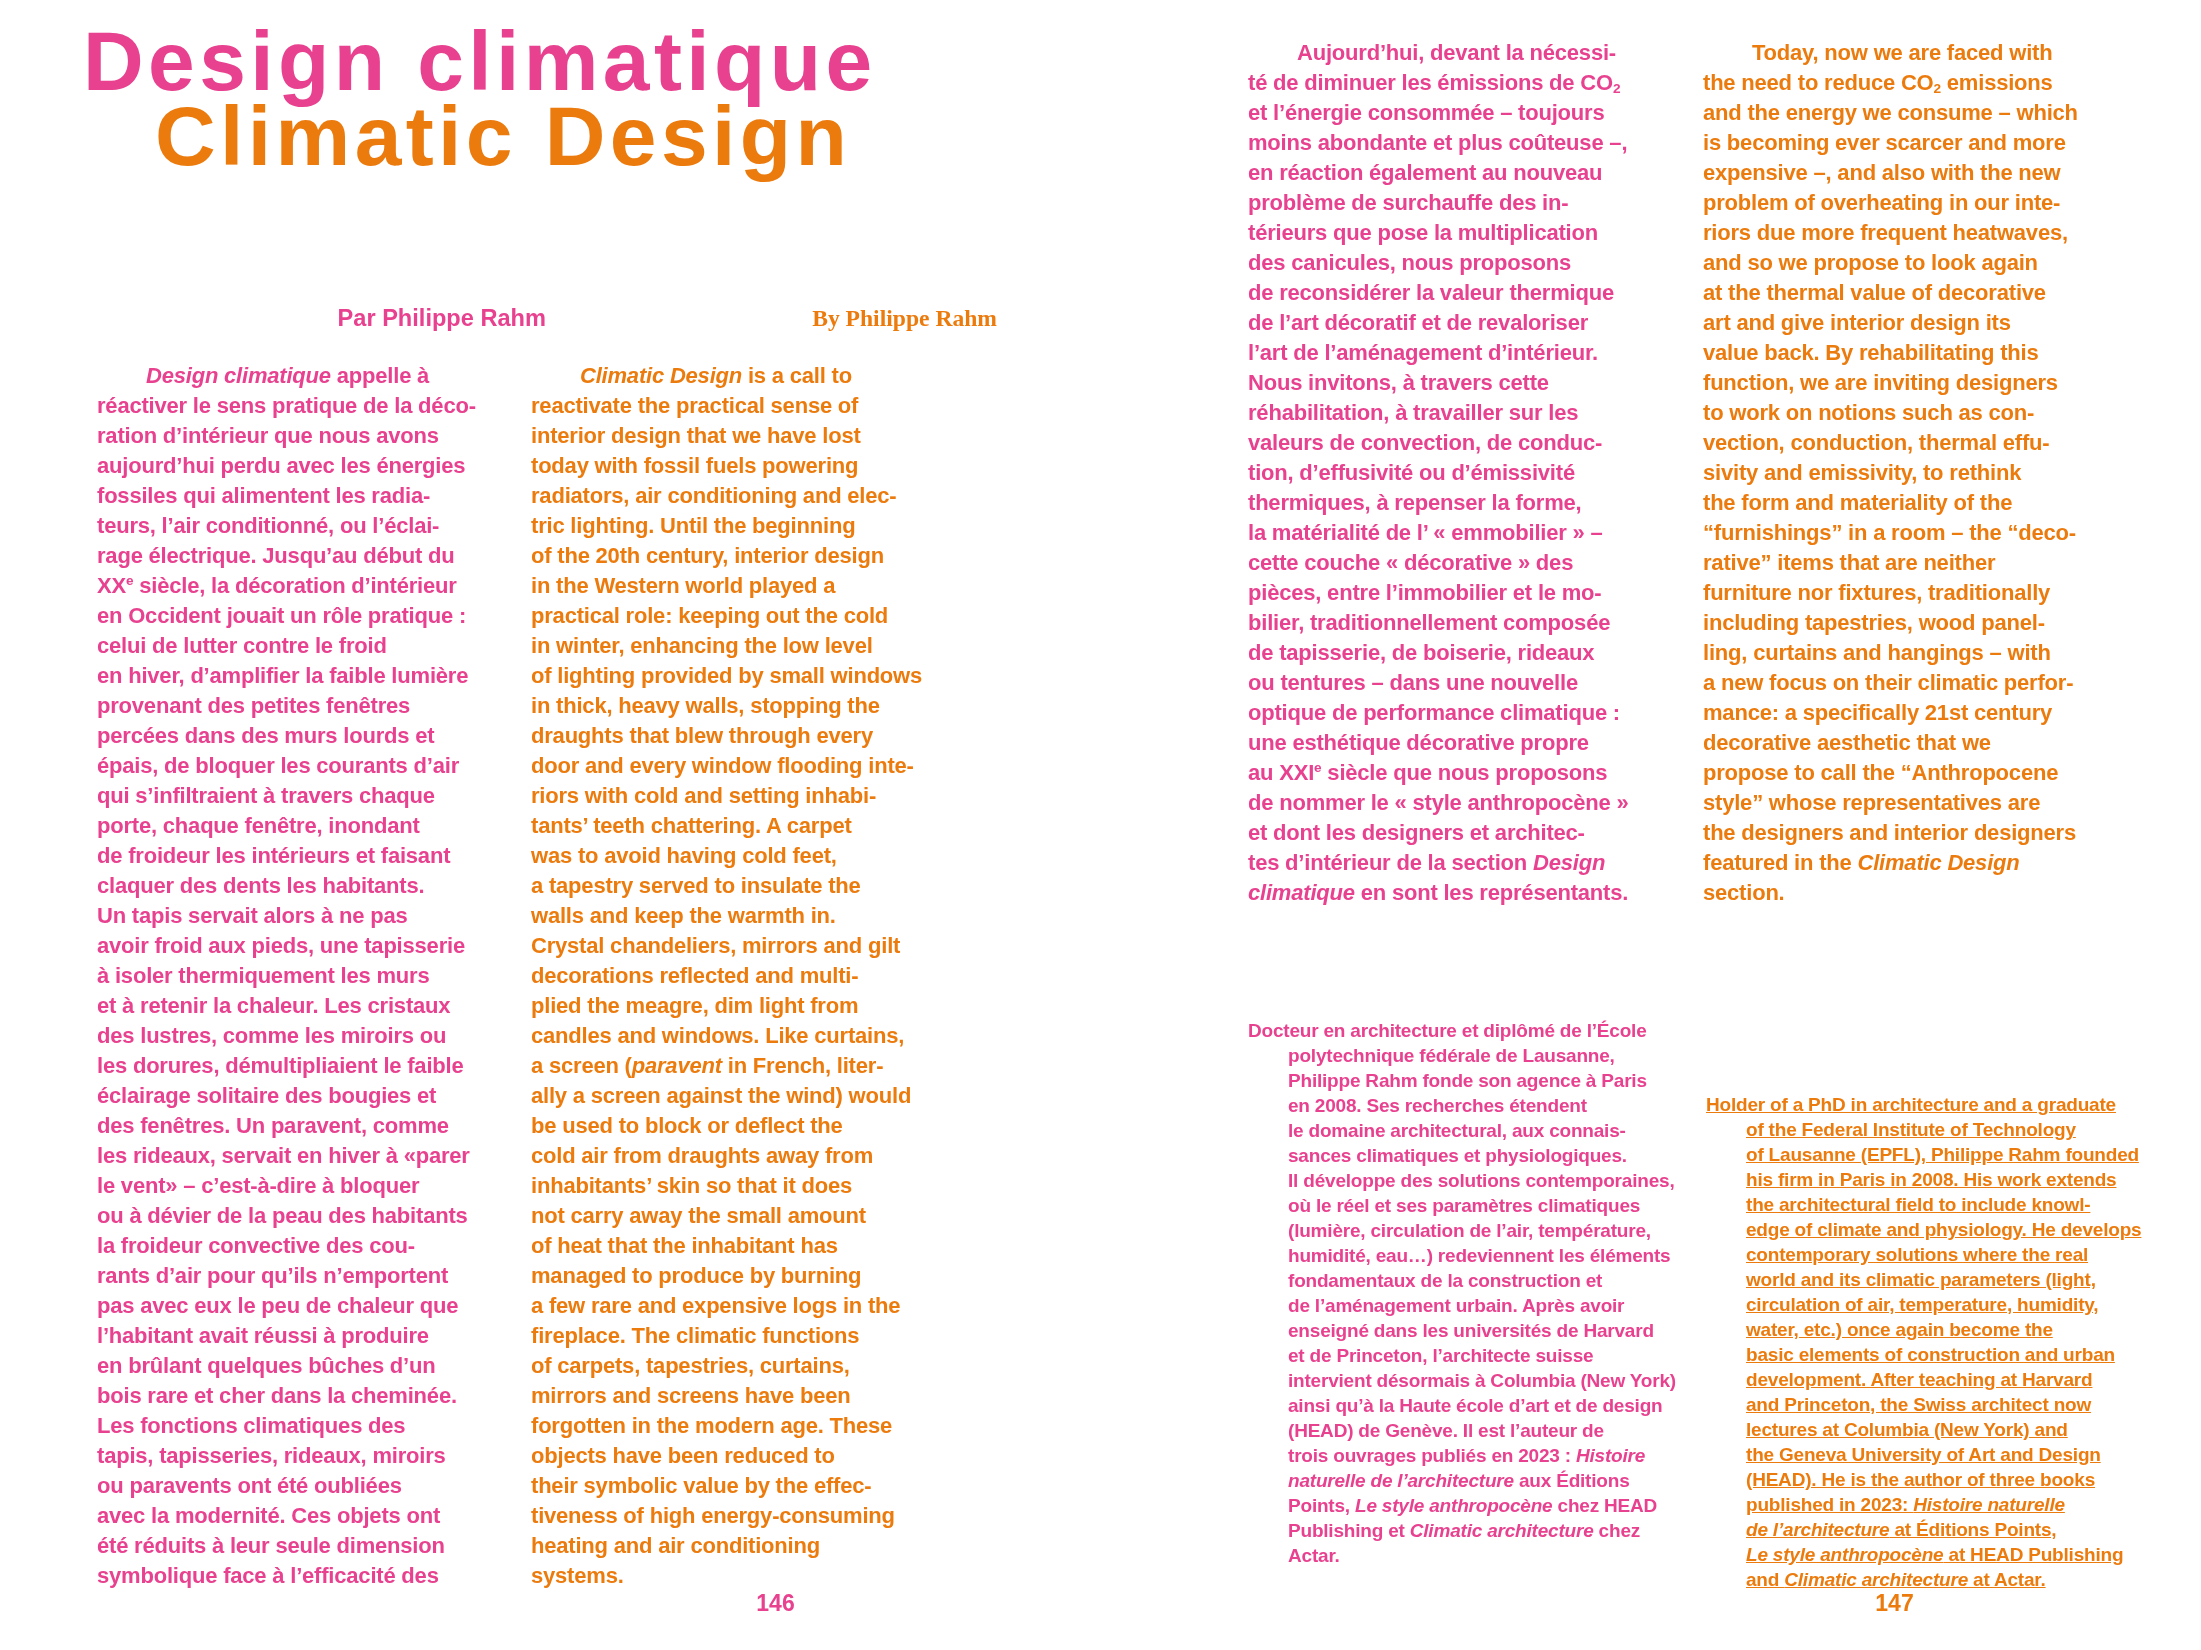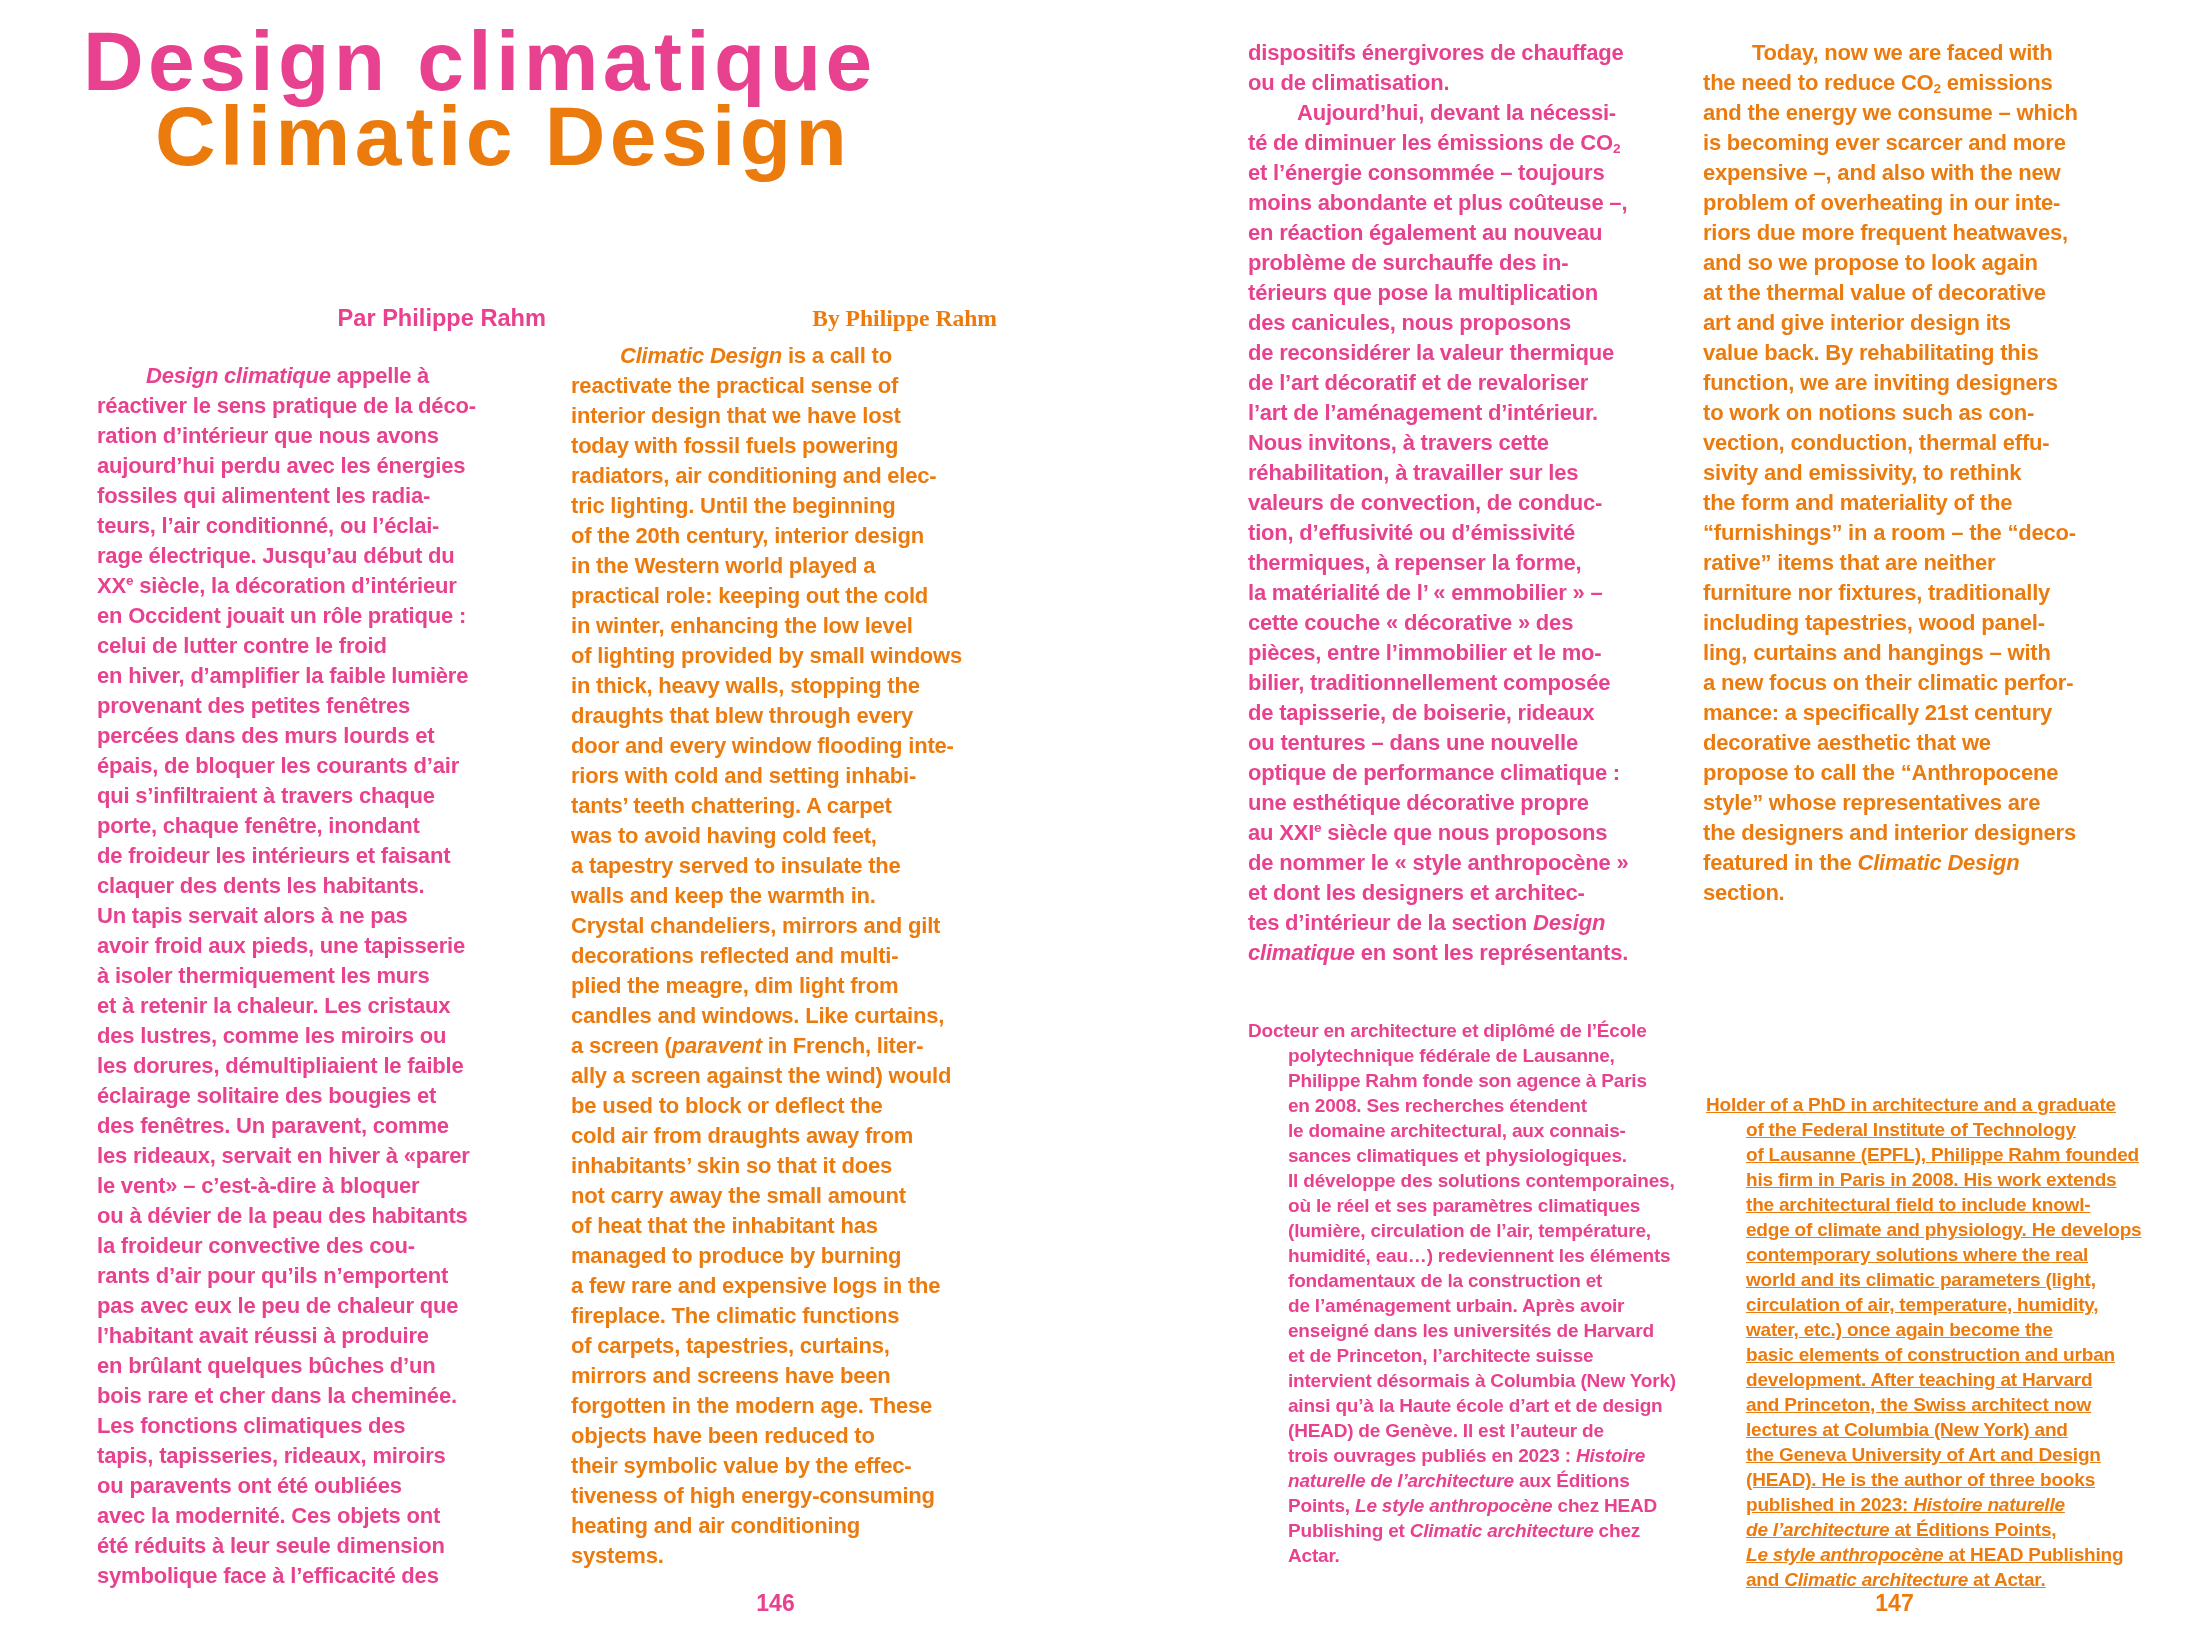--- a/index.html
+++ b/index.html
@@ -96,21 +96,21 @@
 pas avec eux le peu de chaleur que
 l’habitant avait réussi à produire
 en brûlant quelques bûches d’un
 bois rare et cher dans la cheminée.
 Les fonctions climatiques des
 tapis, tapisseries, rideaux, miroirs
 ou paravents ont été oubliées
 avec la modernité. Ces objets ont
 été réduits à leur seule dimension
 symbolique face à l’efficacité des</span></div>
-    <div class="abs col orange" style="left:531px;top:341px;width:489px;margin-left:40px;"><span class="ind"></span><span class="it">Climatic Design</span><span> is a call to
+    <div class="abs col orange" style="left:531px;top:361px;width:489px;"><span class="ind"></span><span class="it">Climatic Design</span><span> is a call to
 reactivate the practical sense of
 interior design that we have lost
 today with fossil fuels powering
 radiators, air conditioning and elec-
 tric lighting. Until the beginning
 of the 20th century, interior design
 in the Western world played a
 practical role: keeping out the cold
 in winter, enhancing the low level
 of lighting provided by small windows
@@ -142,23 +142,21 @@
 objects have been reduced to
 their symbolic value by the effec-
 tiveness of high energy-consuming
 heating and air conditioning
 systems.</span></div>
 
     <div class="abs pagenum pink" style="left:688px;top:1590px;">146</div>
   </div>
 
   <div>
-    <div class="abs col pink" style="left:1200px;top:38px;width:463px;"><span>dispositifs énergivores de chauffage
-ou de climatisation.
-</span><span class="ind"></span><span>Aujourd’hui, devant la nécessi-
+    <div class="abs col pink" style="left:1200px;top:38px;width:463px;"><span class="ind"></span><span>Aujourd’hui, devant la nécessi-
 té de diminuer les émissions de CO</span><sub>2</sub><span>
 et l’énergie consommée – toujours
 moins abondante et plus coûteuse –,
 en réaction également au nouveau
 problème de surchauffe des in-
 térieurs que pose la multiplication
 des canicules, nous proposons
 de reconsidérer la valeur thermique
 de l’art décoratif et de revaloriser
 l’art de l’aménagement d’intérieur.

